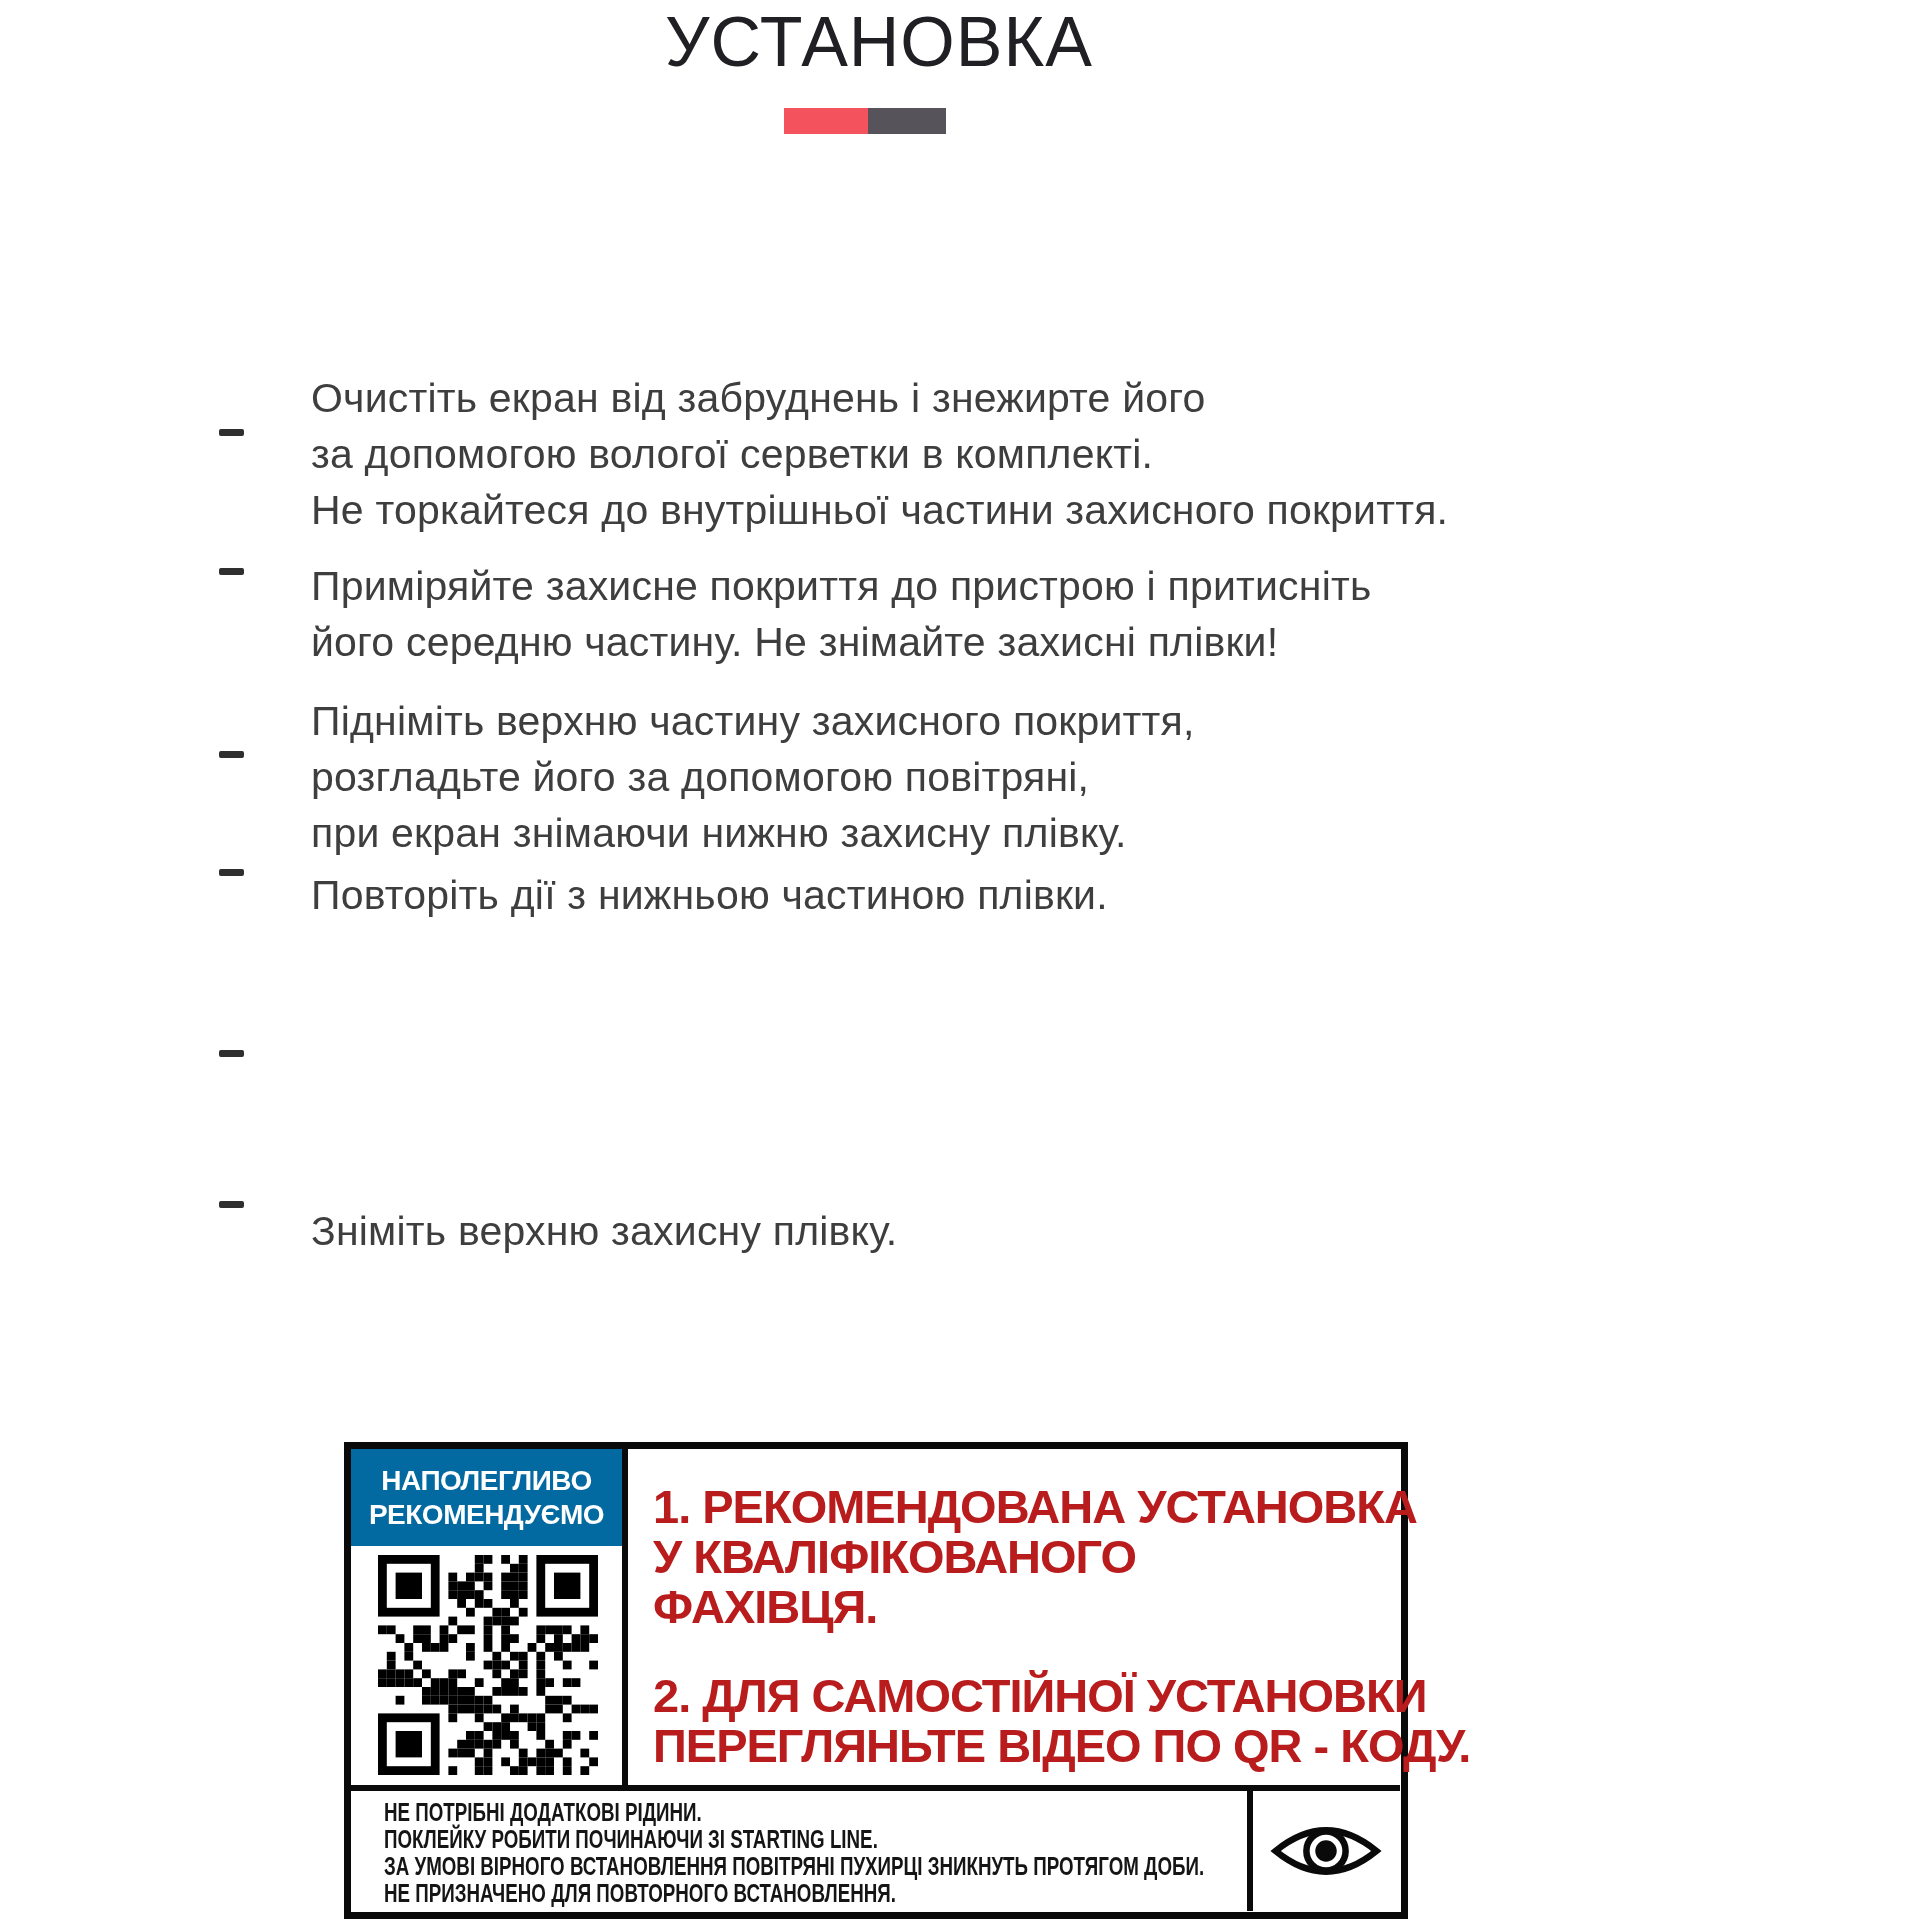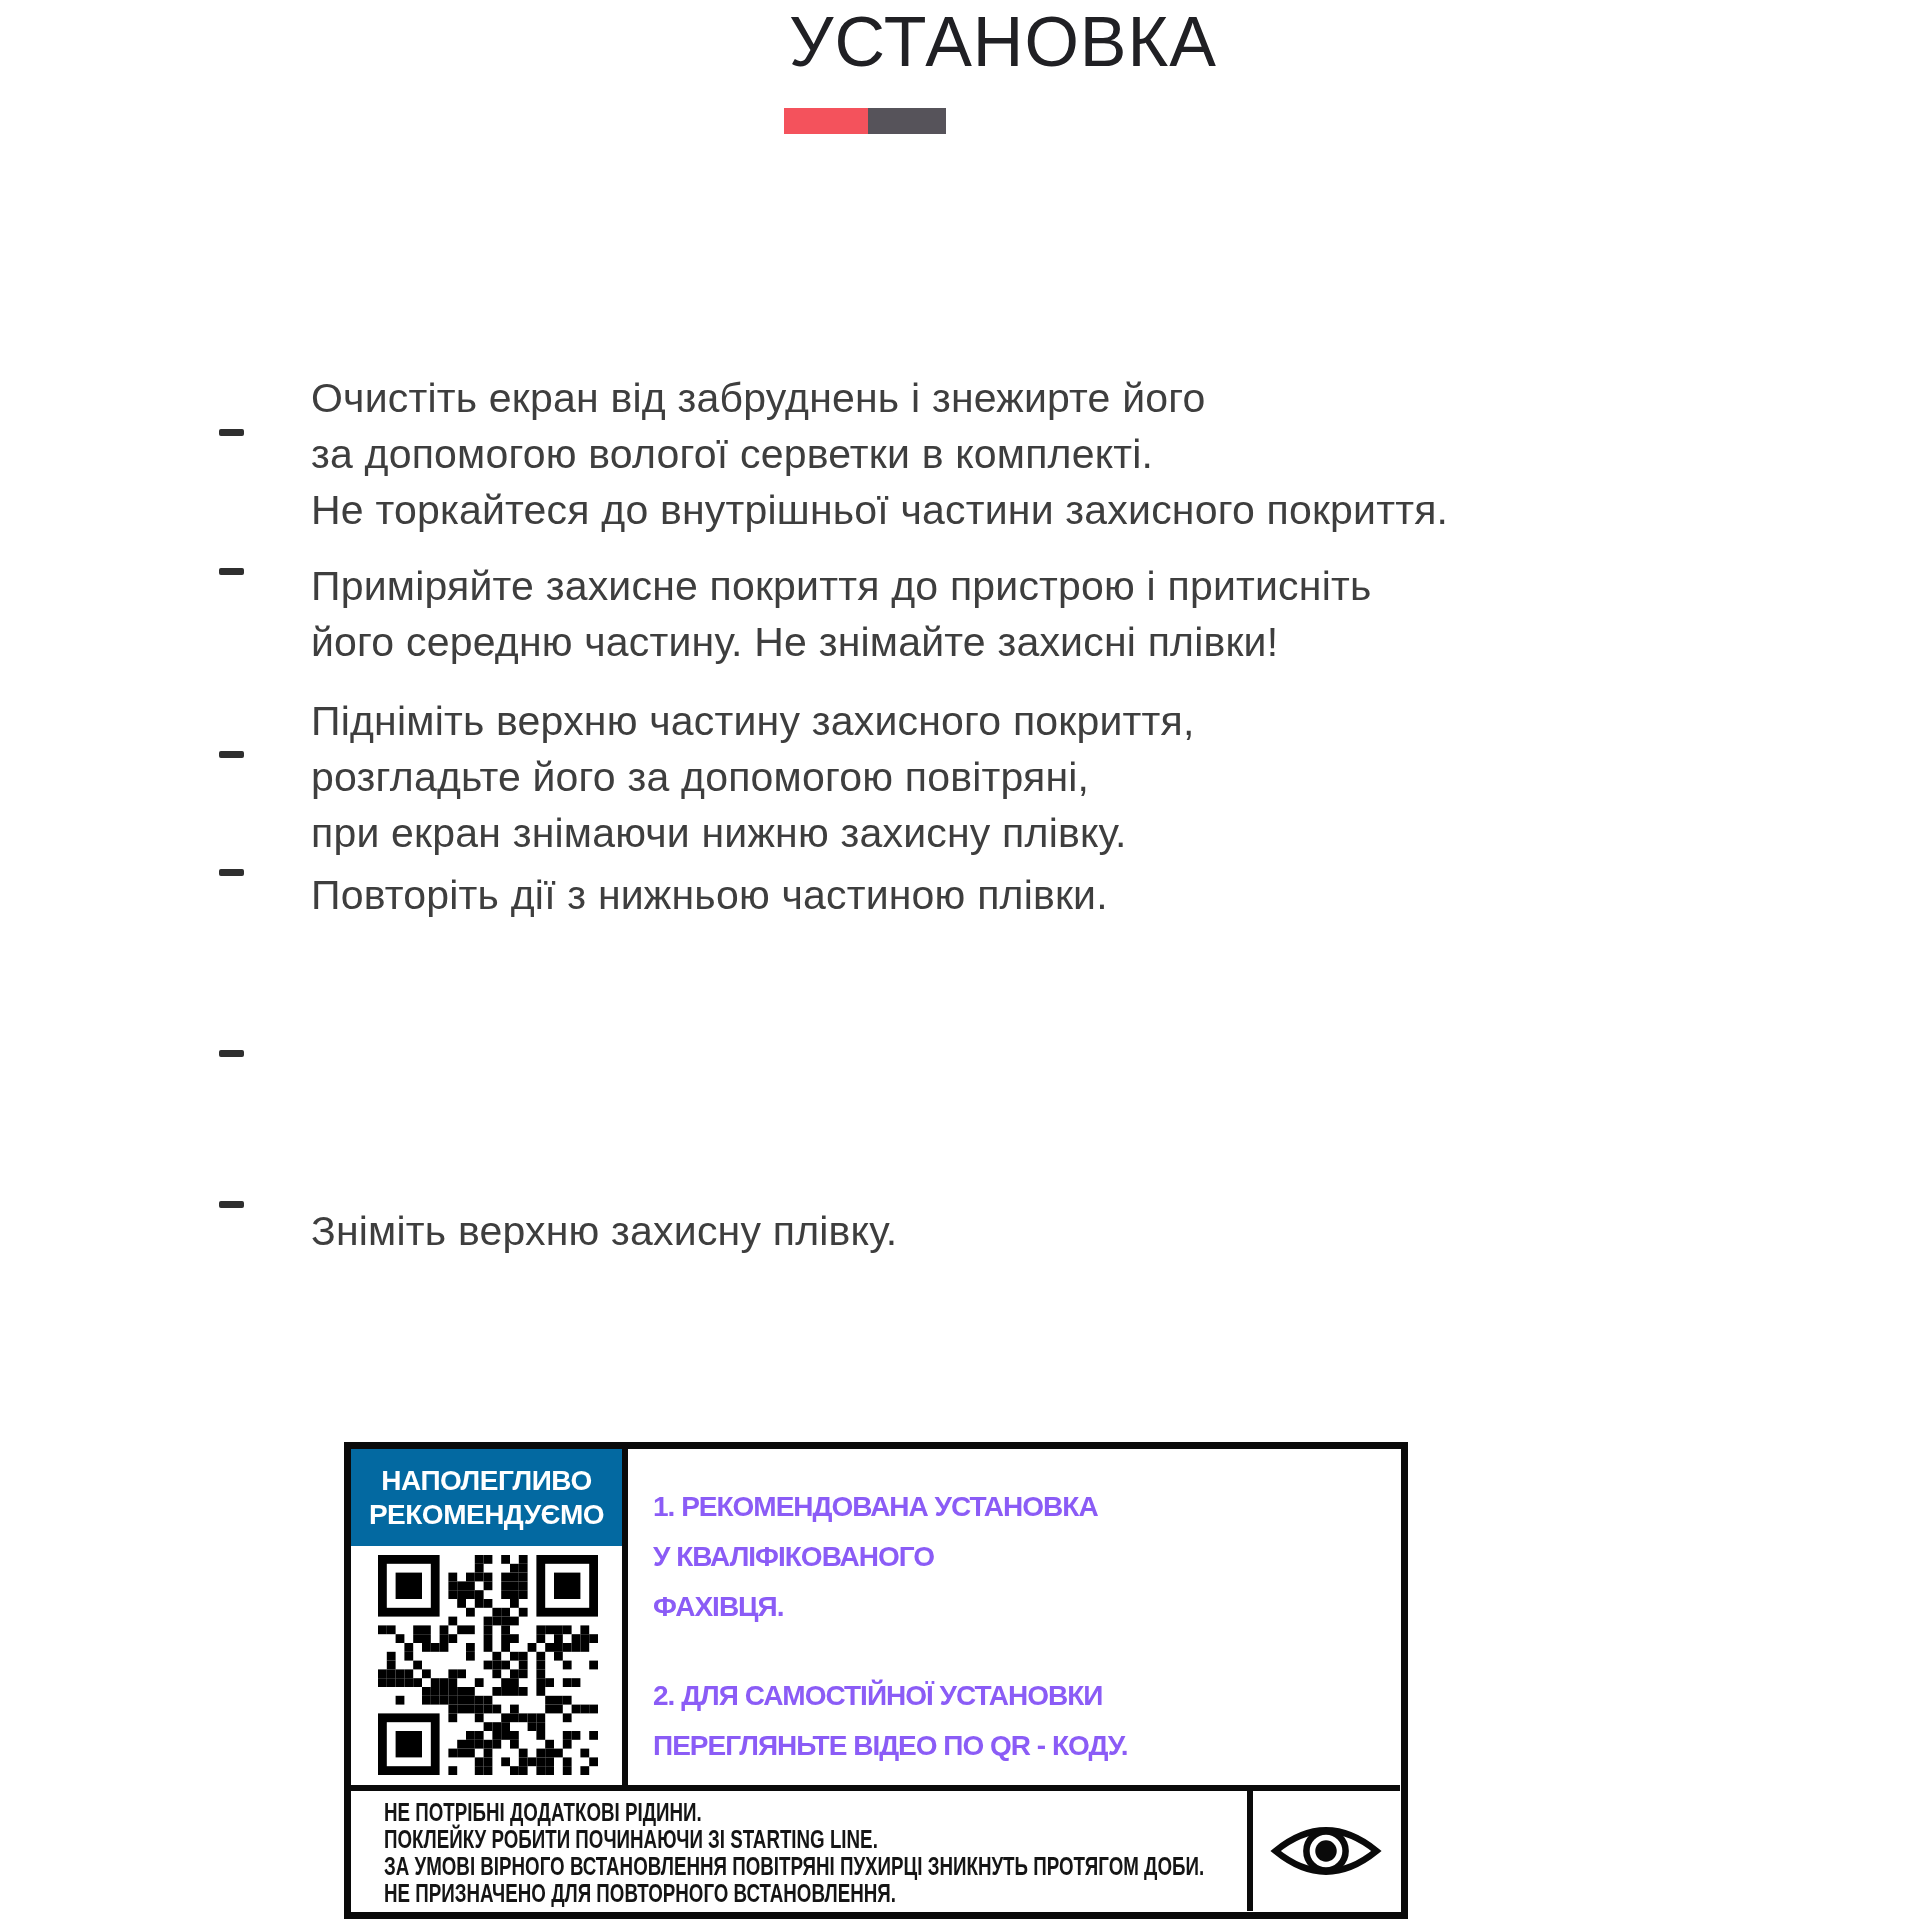--- a/index.html
+++ b/index.html
@@ -1,42 +1,42 @@
 <!DOCTYPE html>
 <html><head>
 <meta charset="utf-8">
 <style>
   html,body{margin:0;padding:0;background:#fff;}
   .page{position:relative;width:1931px;height:1931px;background:#ffffff;overflow:hidden;
         font-family:"Liberation Sans","DejaVu Sans",sans-serif;}
 
   
-  .title{position:absolute;left:541px;top:1.9px;width:676px;text-align:right;
+  .title{position:absolute;left:541px;top:1.9px;width:676px;text-align:center;
          font-size:70px;font-weight:400;color:#202024;letter-spacing:1px;}
   .title-bar{position:absolute;left:784px;top:108px;width:162px;height:26px;display:flex;}
   .title-bar .seg{height:100%;}
   .seg-red{width:52%;}
   .seg-gray{width:48%;}
 
   
   .step-text{position:absolute;left:311px;font-size:41px;line-height:56px;
              color:#3e3e3e;letter-spacing:0.2px;white-space:nowrap;margin-top:24px;}
   .dash{position:absolute;left:219px;width:25px;height:6.8px;background:#2f2f2f;border-radius:1.9px;}
 
   
   .rec-box{position:absolute;left:344px;top:1442px;width:1064px;height:477px;
            border:7.7px solid #0a0a0a;box-sizing:border-box;background:#fff;}
   .rec-header{position:absolute;left:0;top:0;width:271px;height:97px;background:#0369a1;
               color:#fff;display:flex;flex-direction:column;justify-content:center;align-items:center;
               font-weight:bold;font-size:28px;line-height:34px;letter-spacing:-0.5px;text-align:center;}
   .col-divider{position:absolute;left:271px;top:0;width:5.8px;height:342px;background:#0a0a0a;}
   .row-divider{position:absolute;left:0;top:336px;width:1049px;height:5.8px;background:#0a0a0a;}
   .qr{position:absolute;left:27px;top:106px;width:220px;height:220px;}
-  .rec-item{position:absolute;left:302px;font-weight:bold;font-size:28px;line-height:50px;
-            color:#8b5cf6;letter-spacing:-1px;white-space:nowrap;}
+  .rec-item{position:absolute;left:302px;font-weight:bold;font-size:47px;line-height:50px;
+            color:#b91c1c;letter-spacing:-1px;white-space:nowrap;}
   .rec-item-1{top:33px;}
   .rec-item-2{top:222px;}
   .footnotes{position:absolute;left:33px;top:350px;font-weight:bold;font-size:25px;
              line-height:27px;color:#151515;}
   .footnotes>div{transform:scaleX(0.75);transform-origin:0 0;white-space:nowrap;}
   .eye-divider{position:absolute;left:896px;top:342px;width:5.8px;height:120px;background:#0a0a0a;}
   .eye-wrap{position:absolute;left:919px;top:368px;width:112px;height:68px;}
 </style>
 </head>
 <body>

